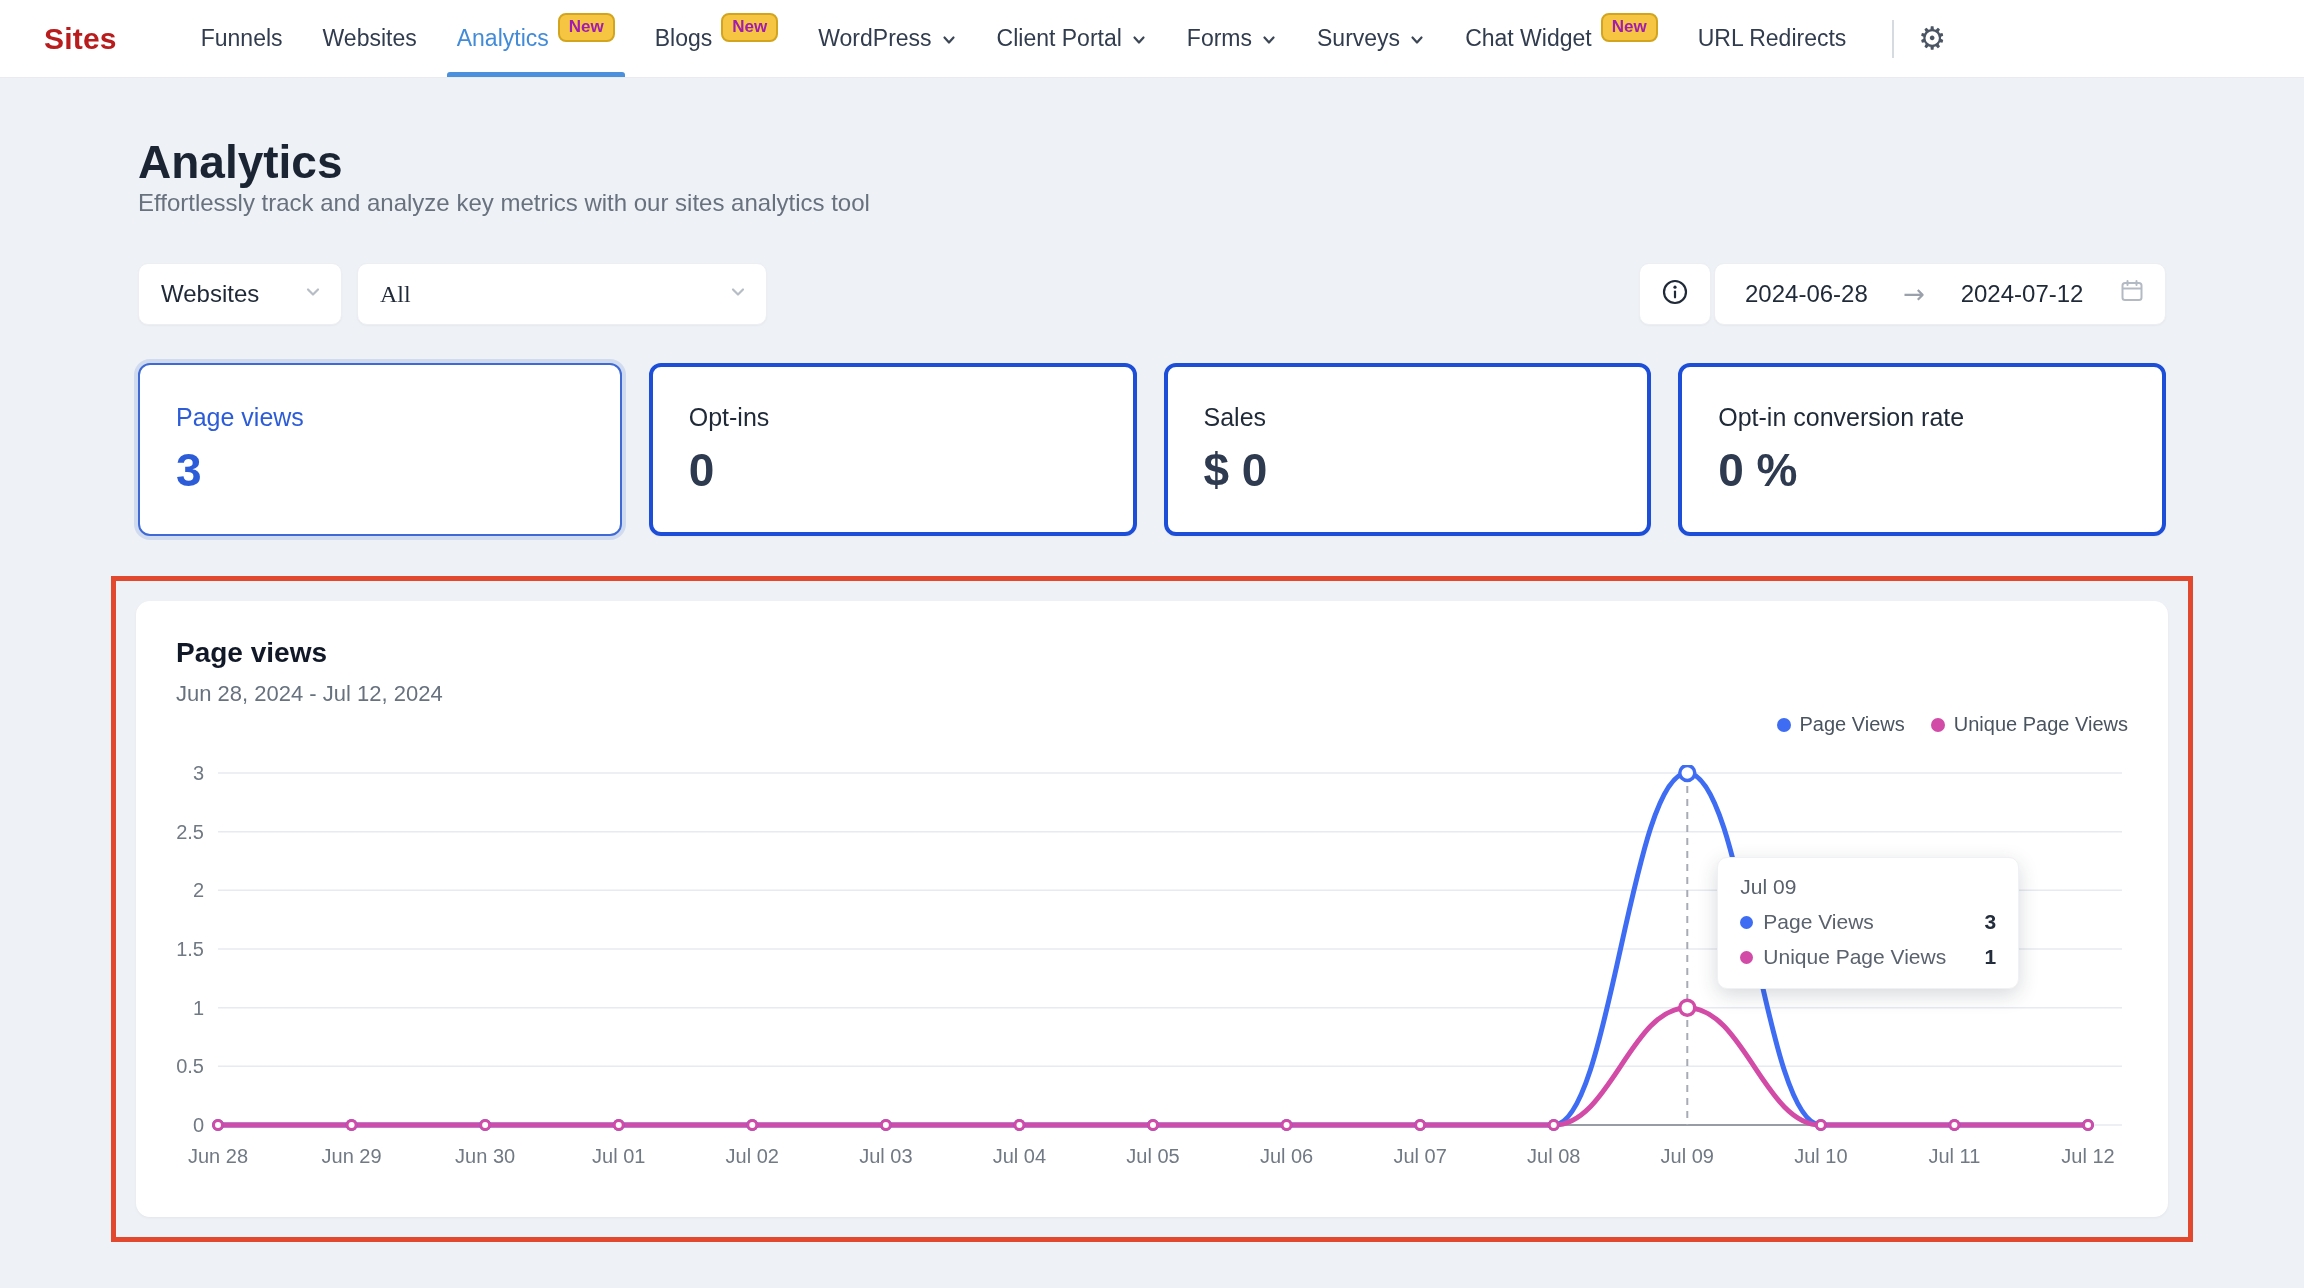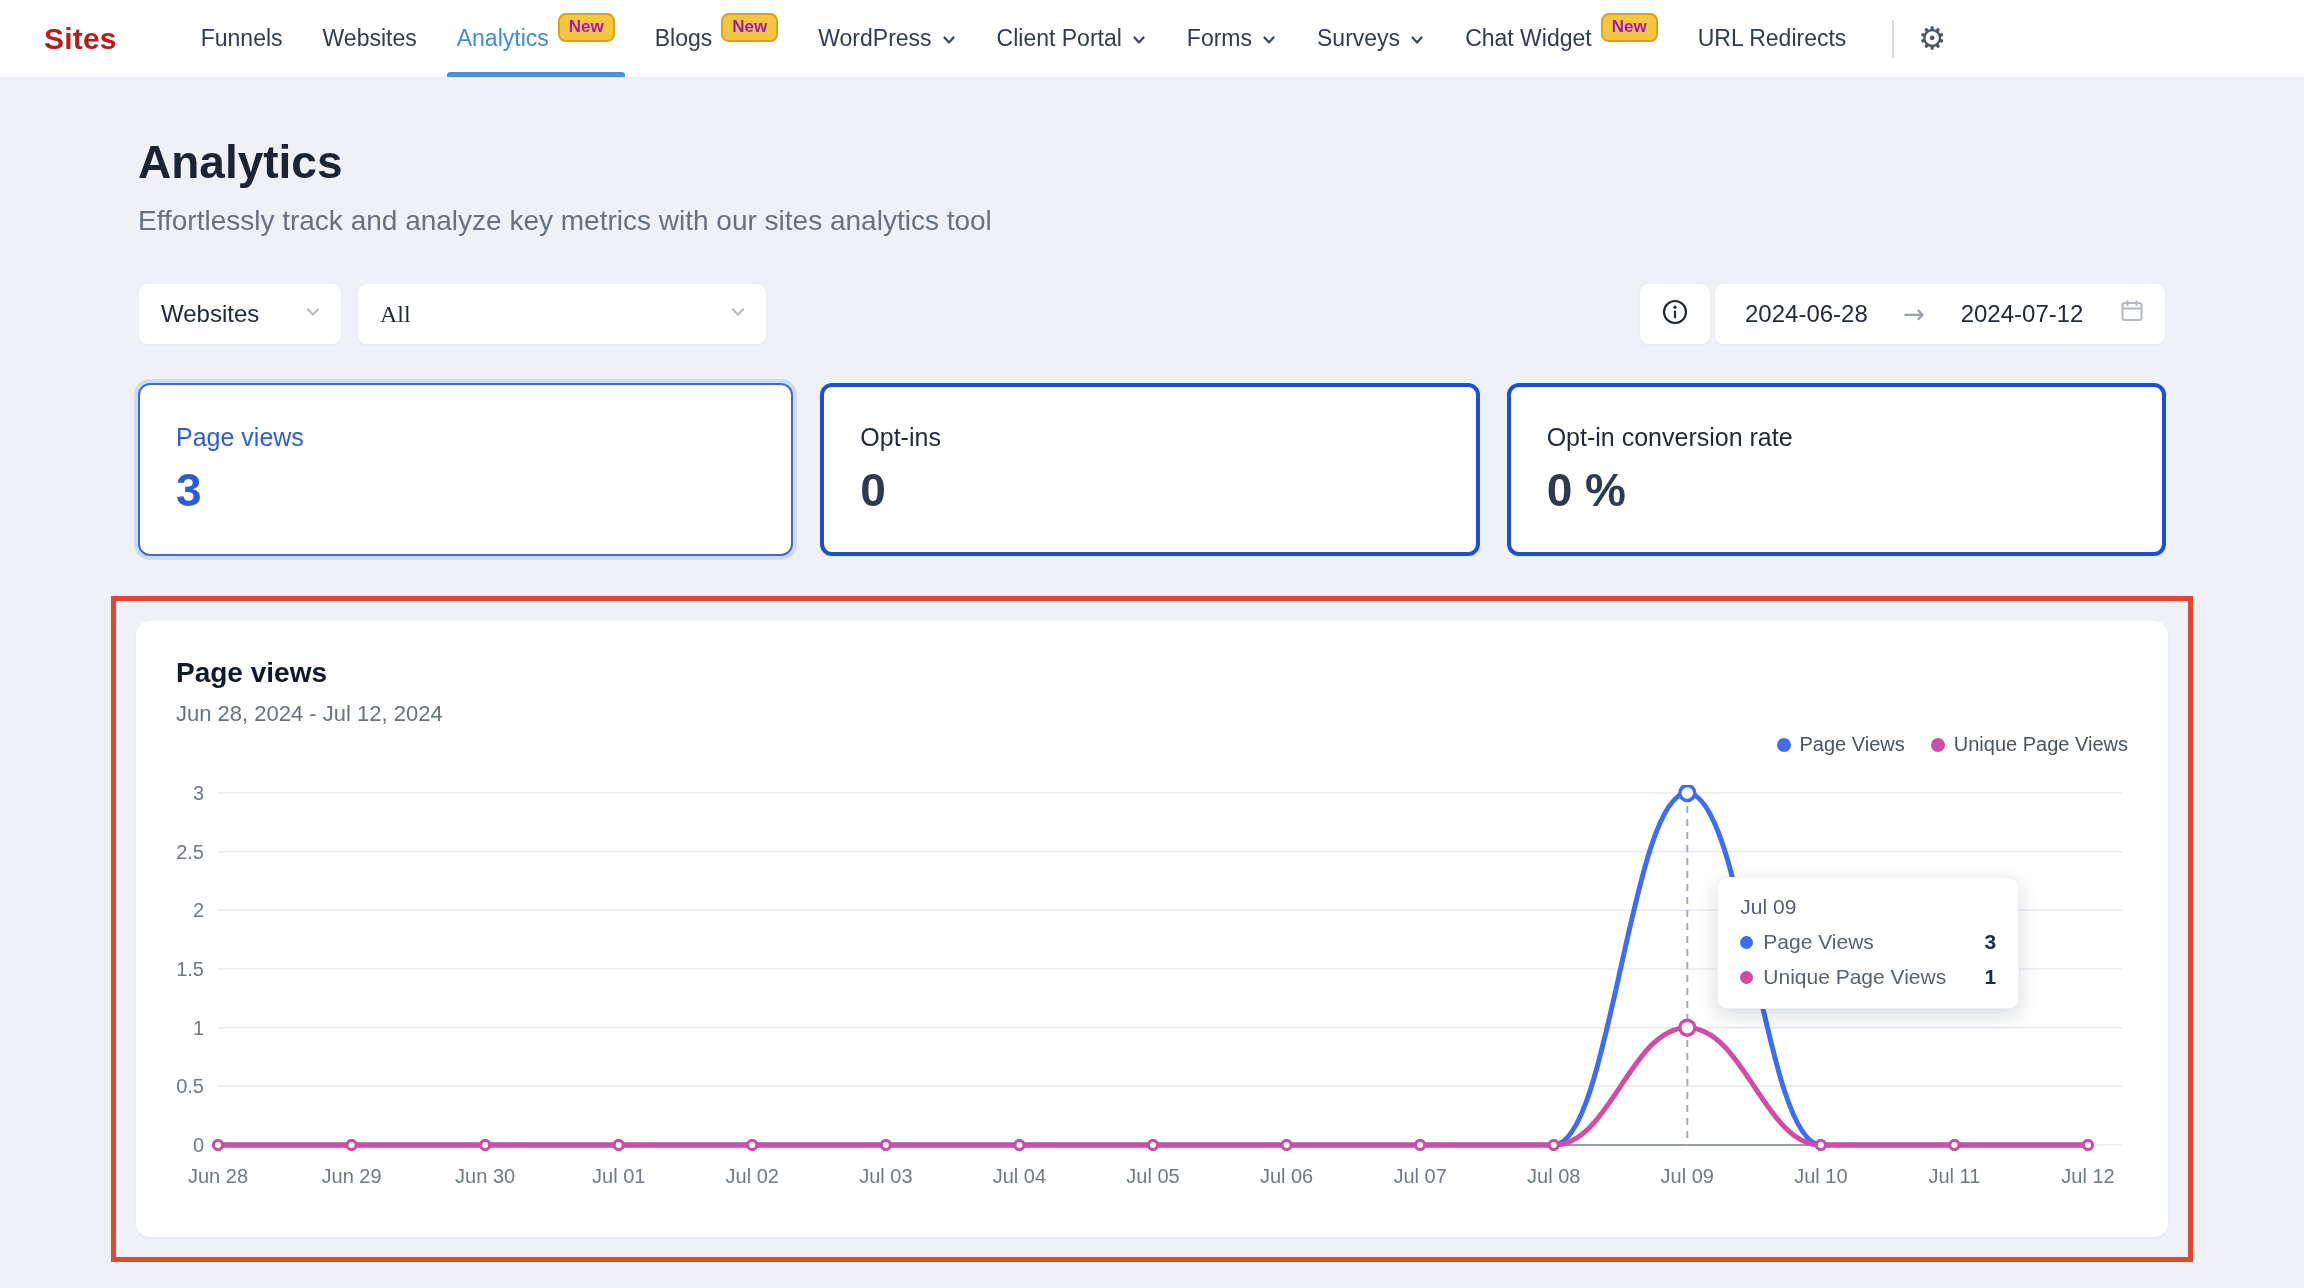--- a/index.html
+++ b/index.html
@@ -21,21 +21,21 @@
            border:2px solid #d3a41d; border-radius:8px; padding:2px 9px;
            transform:translateY(-11px); line-height:1.2; }
   .nav-chevron { display:flex; align-items:center; margin-top:3px; }
   .nav-divider { width:2px; height:38px; background:#d6dae1; margin:0 10px 0 26px; }
   .gear-btn { font-family:"DejaVu Sans", sans-serif; font-size:31px; color:#4b5563;
               padding:4px 14px; cursor:pointer; line-height:1; }
 
   
   .main { padding:57px 138px 0 138px; }
   .page-title { font-size:46px; font-weight:700; color:#1a2433; }
-  .page-subtitle { font-size:28px; color:#68727f; margin-top:16px; }
+  .page-subtitle { font-size:24px; color:#68727f; }
 
   
   .filters { display:flex; align-items:center; margin-top:46px; }
   .select { height:62px; background:#fff; border:1px solid #eceef2; border-radius:10px;
             display:flex; align-items:center; justify-content:space-between;
             padding:0 18px 0 22px; font-size:24px; color:#1f2937; cursor:pointer;
             box-shadow:0 1px 2px rgba(16,24,40,.04); }
   .select-type { width:204px; margin-right:15px; }
   .select-site { width:410px;font-family:Liberation Serif, serif; }
   .filters-right { margin-left:auto; display:flex; align-items:center; gap:3px; }
@@ -197,20 +197,24 @@
     </div>
 
     <div class="stats">
       <div class="stat-card selected">
         <div class="stat-label">Page views</div>
         <div class="stat-value">3</div>
       </div>
       <div class="stat-card">
         <div class="stat-label">Opt-ins</div>
         <div class="stat-value">0</div>
+      </div>
+      <div class="stat-card">
+        <div class="stat-label">Sales</div>
+        <div class="stat-value">$ 0</div>
       </div>
       <div class="stat-card">
         <div class="stat-label">Opt-in conversion rate</div>
         <div class="stat-value">0 %</div>
       </div>
     </div>
 
     <div class="highlight-box">
       <div class="chart-card">
         <div class="chart-title">Page views</div>

